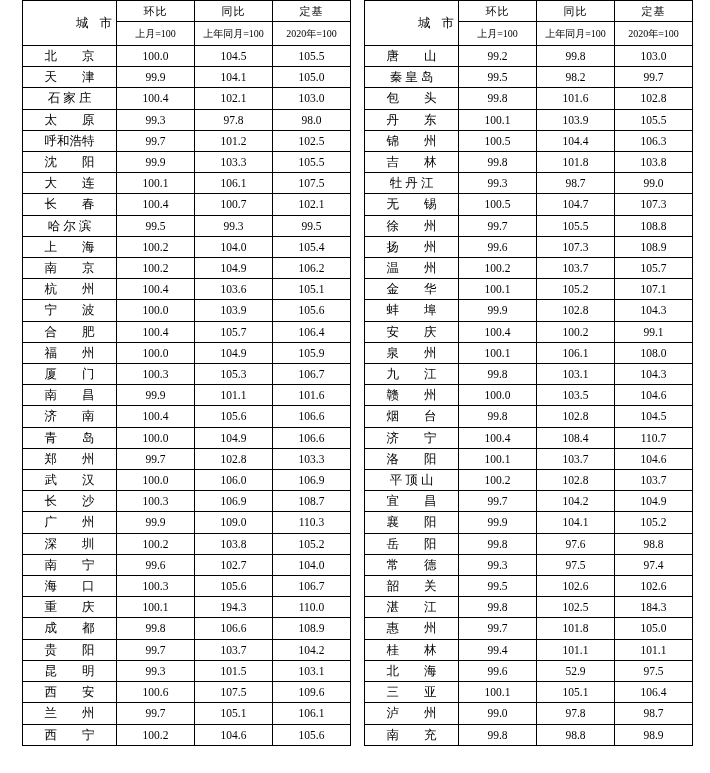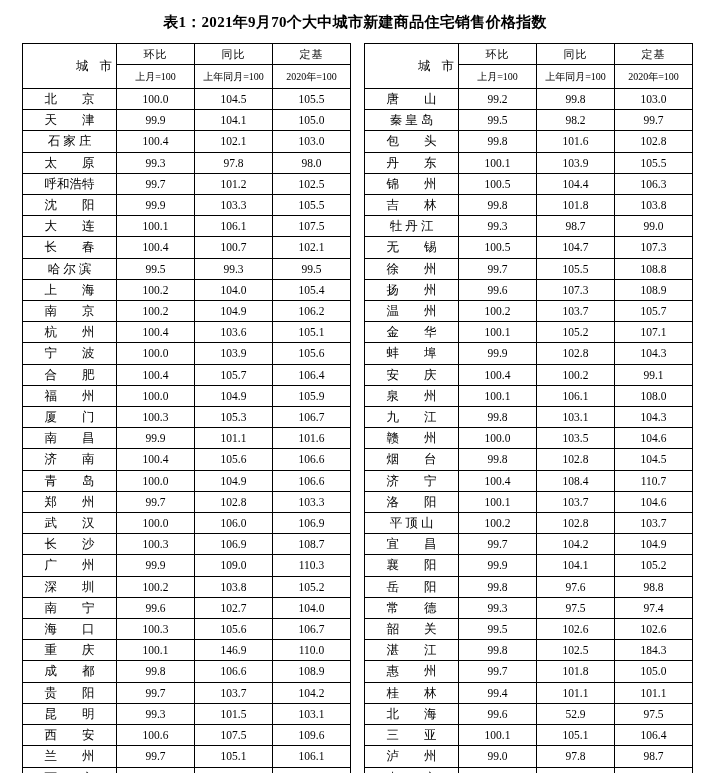--- a/index.html
+++ b/index.html
@@ -84,21 +84,20 @@
   
   col.c-city { width: 94px; }
   col.c-n { width: 78px; }
   col.c-gap { width: 14px; }
 </style>
 </head>
 <body>
 
 <div class="page">
 
-  <div class="title">表1：2021年9月70个大中城市新建商品住宅销售价格指数</div>
 
   <div class="table-wrap">
     <table class="main">
       <colgroup>
         <col class="c-city">
           <col class="c-n">
           <col class="c-n">
           <col class="c-n">
         <col class="c-gap">
         <col class="c-city">
@@ -410,21 +409,21 @@
             <td class="num">106.7</td>
             <td class="spacer-col"></td>
             <td class="city">韶　　关</td>
             <td class="num">99.5</td>
             <td class="num">102.6</td>
             <td class="num">102.6</td>
           </tr>
           <tr>
             <td class="city">重　　庆</td>
             <td class="num">100.1</td>
-            <td class="num">146.9</td>
+            <td class="num">194.3</td>
             <td class="num">110.0</td>
             <td class="spacer-col"></td>
             <td class="city">湛　　江</td>
             <td class="num">99.8</td>
             <td class="num">102.5</td>
             <td class="num">184.3</td>
           </tr>
           <tr>
             <td class="city">成　　都</td>
             <td class="num">99.8</td>

